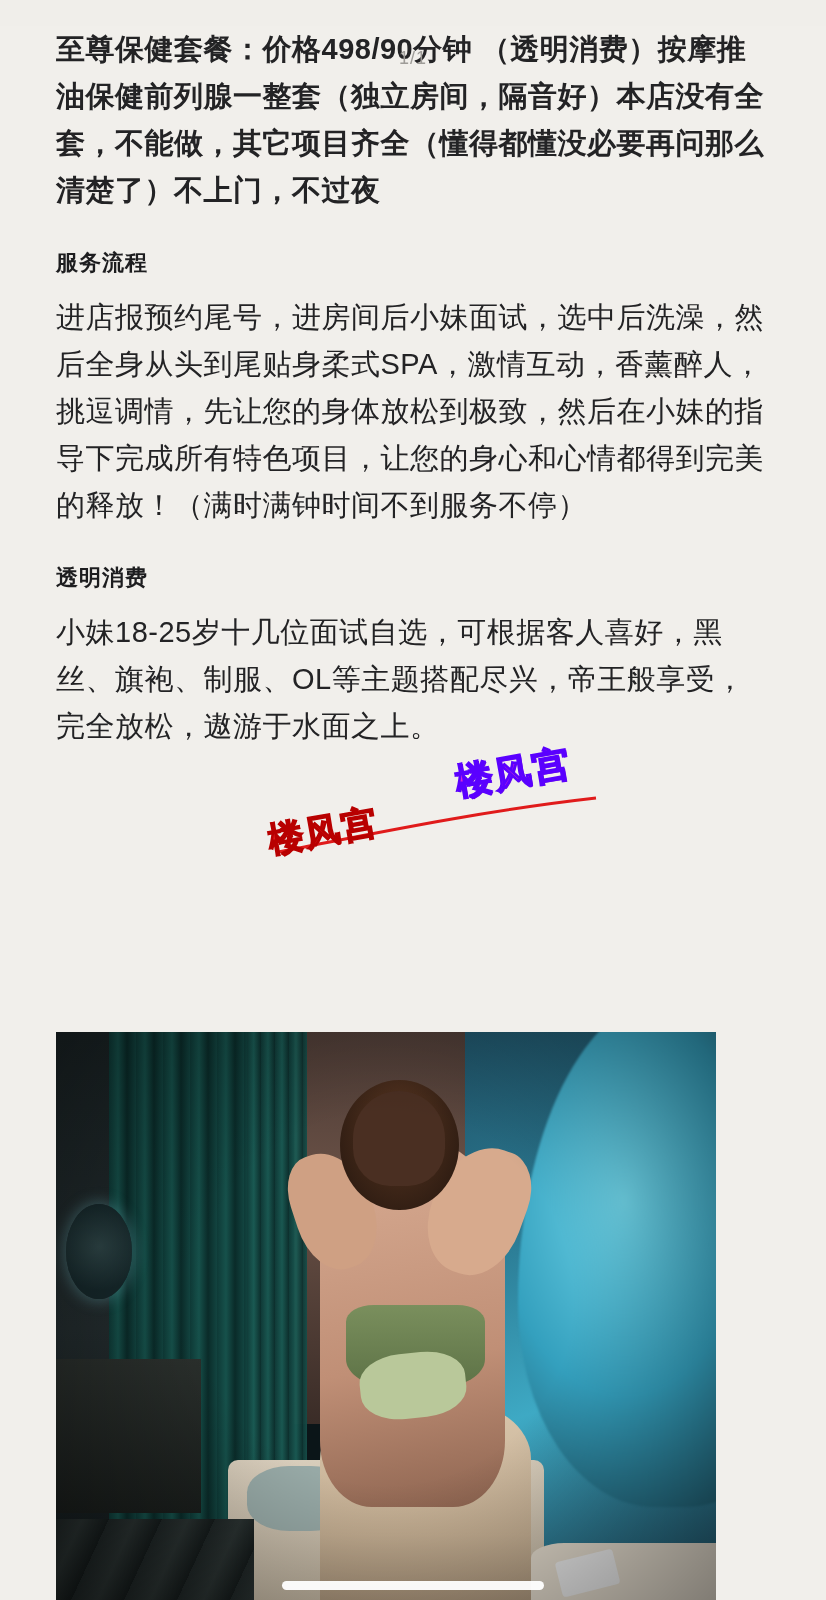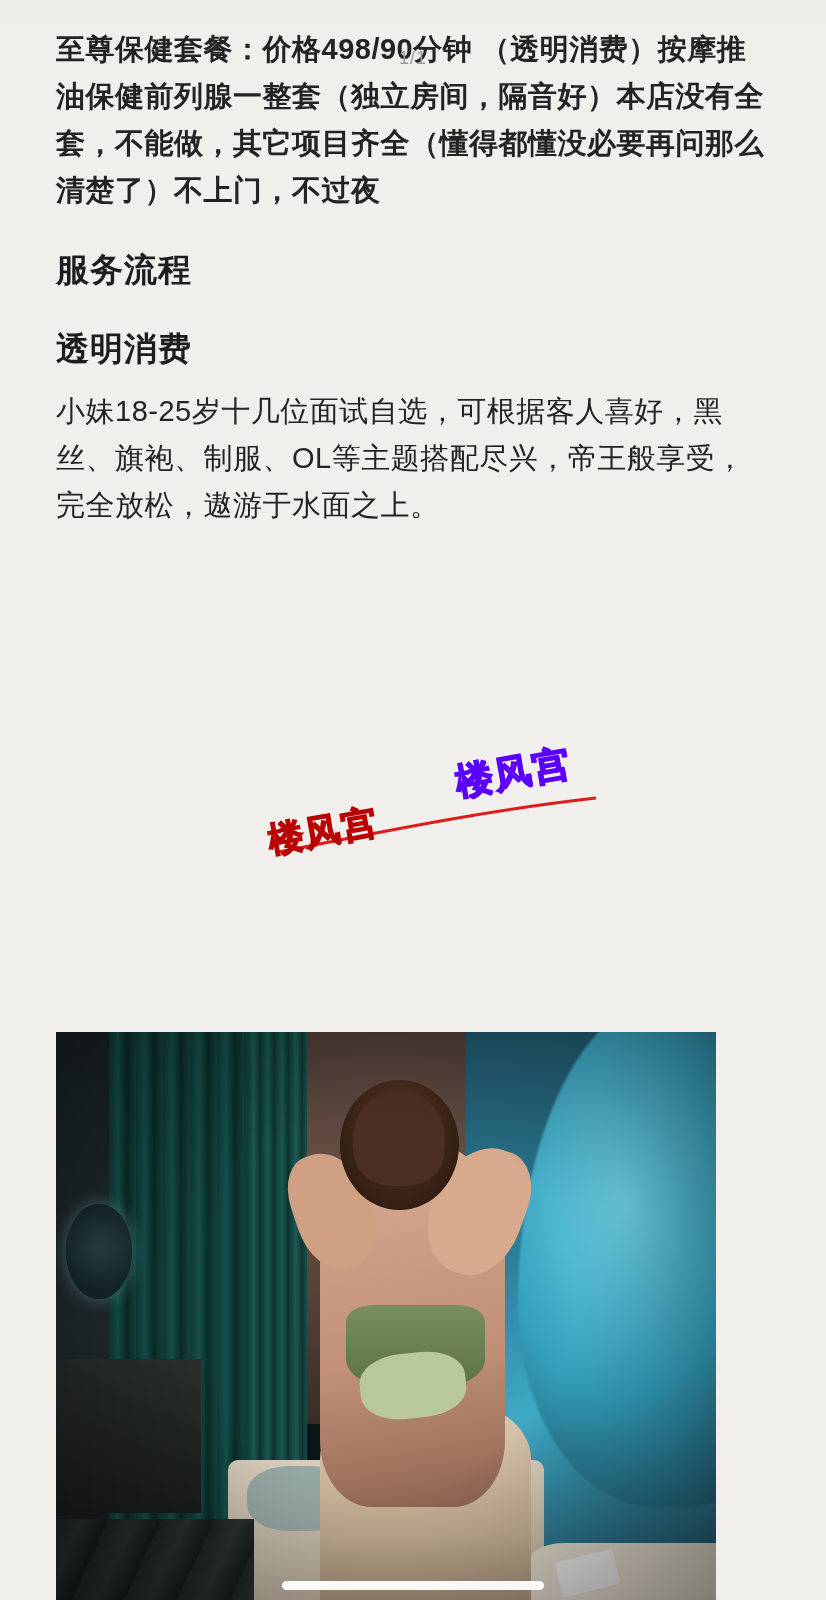--- a/index.html
+++ b/index.html
@@ -36,21 +36,21 @@
     font-size: 33px;
     font-weight: bold;
     color: #1d1d1f;
     margin: 0;
     padding-top: 4px;
     letter-spacing: 1px;
   }
   .section-title.mid {
     padding-top: 0;
     margin-top: 34px;
-    font-size: 33px;
+    font-size: 22px;
   }
   p.body-text {
     font-size: 29px;
     line-height: 1.62;
     color: #232325;
     margin: 18px 0 0 0;
     letter-spacing: 0.5px;
   }
   p.body-text.tight {
     margin-top: 16px;
@@ -336,20 +336,21 @@
 <div class="page">
 
   <div class="page-counter">1/1</div>
 
 
   <div class="block-intro">
     <p class="body-text">至尊保健套餐：价格498/90分钟 （透明消费）按摩推油保健前列腺一整套（独立房间，隔音好）本店没有全套，不能做，其它项目齐全（懂得都懂没必要再问那么清楚了）不上门，不过夜</p>
   </div>
 
   <h2 class="section-title mid">服务流程</h2>
+  <p class="body-text tight">进店报预约尾号，进房间后小妹面试，选中后洗澡，然后全身从头到尾贴身柔式SPA，激情互动，香薰醉人，挑逗调情，先让您的身体放松到极致，然后在小妹的指导下完成所有特色项目，让您的身心和心情都得到完美的释放！（满时满钟时间不到服务不停）</p>
 
   <h2 class="section-title mid">透明消费</h2>
   <p class="body-text tight">小妹18-25岁十几位面试自选，可根据客人喜好，黑丝、旗袍、制服、OL等主题搭配尽兴，帝王般享受，完全放松，遨游于水面之上。</p>
 
   <svg class="wm-line" viewBox="0 0 330 60" preserveAspectRatio="none">
     <path d="M6,56 C90,40 200,16 324,2" stroke="#e01b1b" stroke-width="3" fill="none"></path>
   </svg>
   <div class="watermark wm-1">楼风宫</div>
   <div class="watermark wm-2">楼风宫</div>
 

